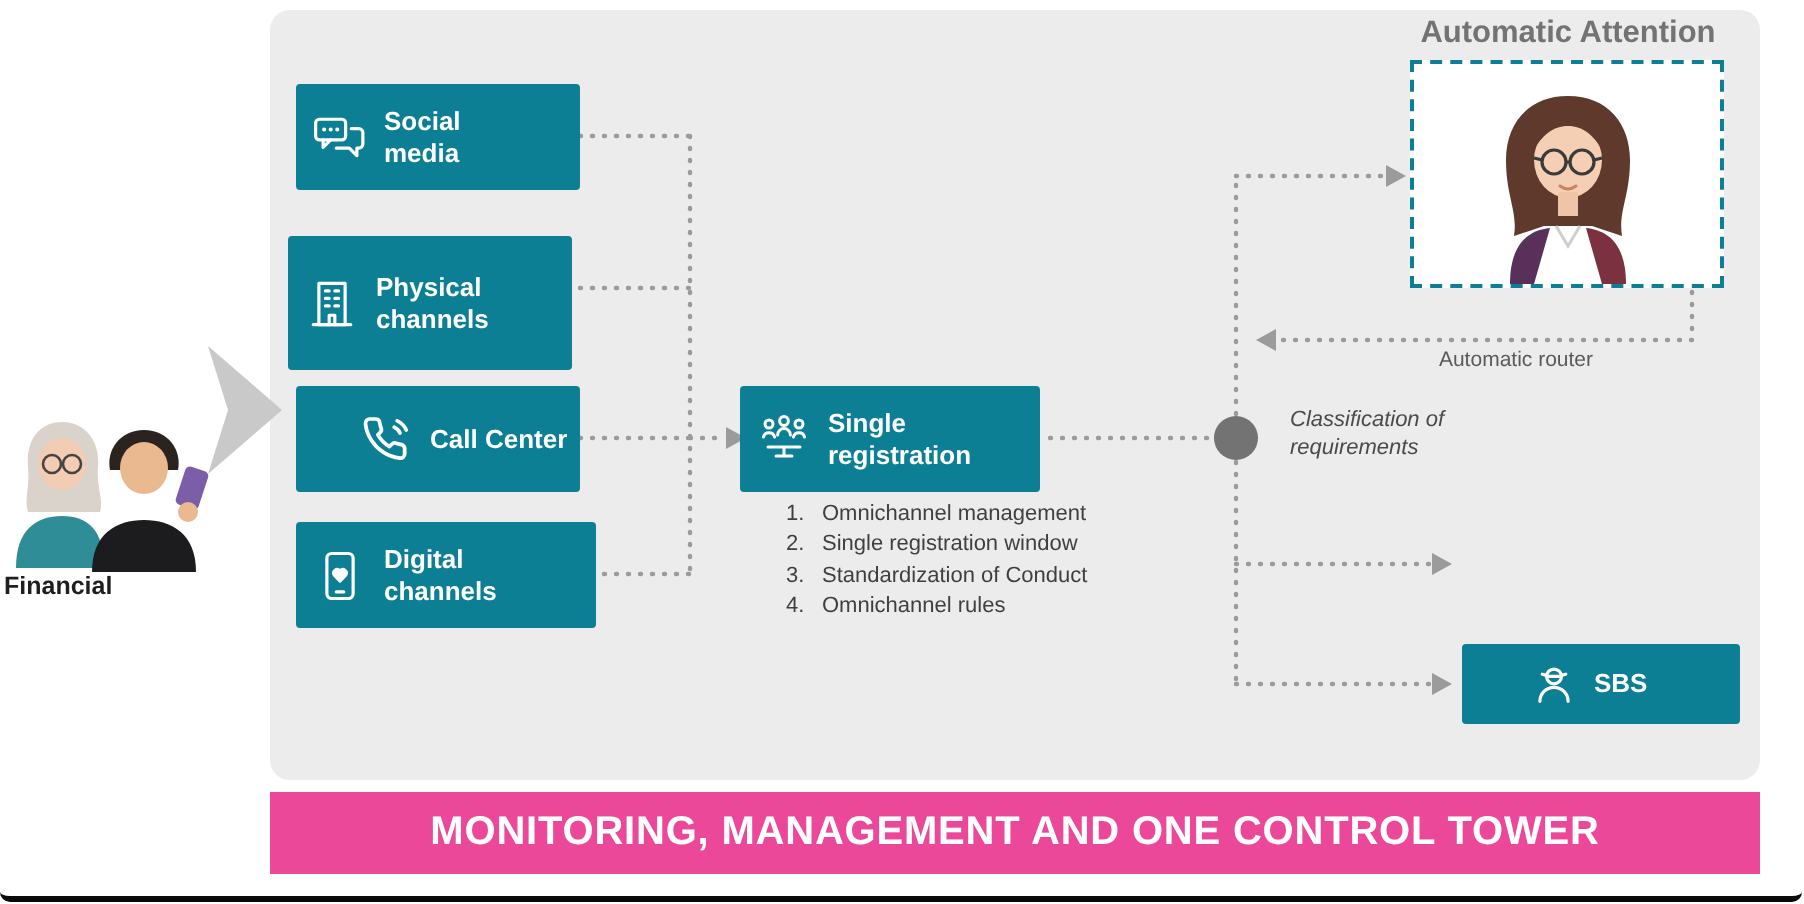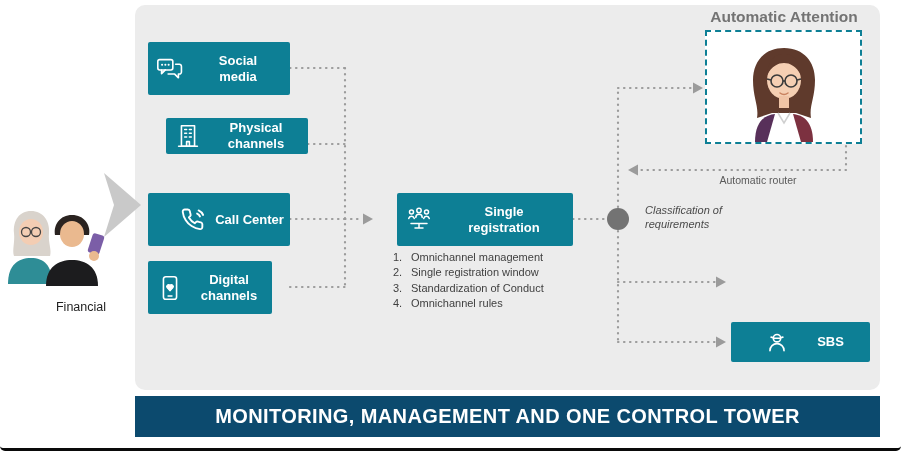--- a/index.html
+++ b/index.html
@@ -19,30 +19,30 @@
     position:absolute; left:0px; top:446px; width:901px; height:5px;
     border-bottom:3px solid #0a0a0a; border-radius:0 0 12px 12px;
   }
 
   .teal-box {
     position:absolute; background:#0d7f95; color:#fff;
     display:flex; align-items:center; border-radius:2px;
   }
   .box-icon { flex:0 0 44px; display:flex; align-items:center; justify-content:center; }
   .box-label {
-    flex:1; text-align:center; font-weight:bold; font-size:13px;
+    flex:1; font-weight:bold; font-size:13px;
     line-height:1.2; white-space:pre-line; padding-right:6px;
   }
 
   .channel-1 { left:148px; top:42px;  width:142px; height:53px; }
-  .channel-2 { left:166px; top:118px; width:142px; height:36px; }
+  .channel-2 { left:144px; top:118px; width:142px; height:67px; }
   .channel-3 { left:148px; top:193px; width:142px; height:53px;padding-left:23px; }
-  .channel-4 { left:148px; top:261px; width:124px; height:53px; }
-
-  .registration-box { left:397px; top:193px; width:176px; height:53px; }
+  .channel-4 { left:148px; top:261px; width:150px; height:53px; }
+
+  .registration-box { left:370px; top:193px; width:150px; height:53px; }
 
   .regulator-1 { left:731px; top:262px; width:139px; height:40px; }
   .regulator-2 { left:731px; top:322px; width:139px; height:40px;padding-left:26px; }
   .regulator-1 .box-icon, .regulator-2 .box-icon { flex:0 0 40px; }
 
   .reg-list {
     position:absolute; left:393px; top:251px; width:185px;
     font-size:11px; color:#3f3f3f; line-height:1.22;
   }
   .reg-list .row { display:flex; margin-bottom:2px; }
@@ -63,31 +63,31 @@
     display:flex; align-items:flex-end; justify-content:center; overflow:hidden;
   }
 
   .router-label {
     position:absolute; left:698px; top:174px; width:120px; text-align:center;
     font-size:10.5px; color:#5a5a5a;
   }
 
   .consumers-art { position:absolute; left:6px; top:206px; }
   .consumers-label {
-    position:absolute; left:2px; top:300px; width:104px; text-align:right;
-    font-weight:normal; font-size:12.5px; color:#1f1f1f; line-height:1.25;
+    position:absolute; left:2px; top:286px; width:104px; text-align:left;
+    font-weight:bold; font-size:12.5px; color:#1f1f1f; line-height:1.25;
   }
   .consumers-label .wavy {
     text-decoration:underline wavy #cc2222; text-decoration-thickness:1px;
     text-underline-offset:2px;
   }
 
   .banner {
     position:absolute; left:135px; top:396px; width:745px; height:41px;
-    background:#0c4a6e; color:#ffffff; display:flex; align-items:center;
+    background:#ec4899; color:#ffffff; display:flex; align-items:center;
     justify-content:center; font-weight:bold; font-size:20px; letter-spacing:0.4px;
   }
 
   .connector-layer { position:absolute; inset:0; pointer-events:none; }
 </style>
 </head>
 <body>
 
 <div class="stage">
 

